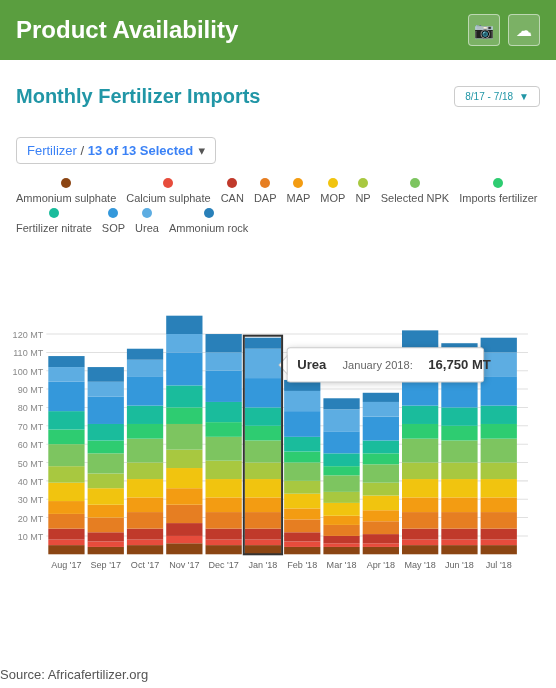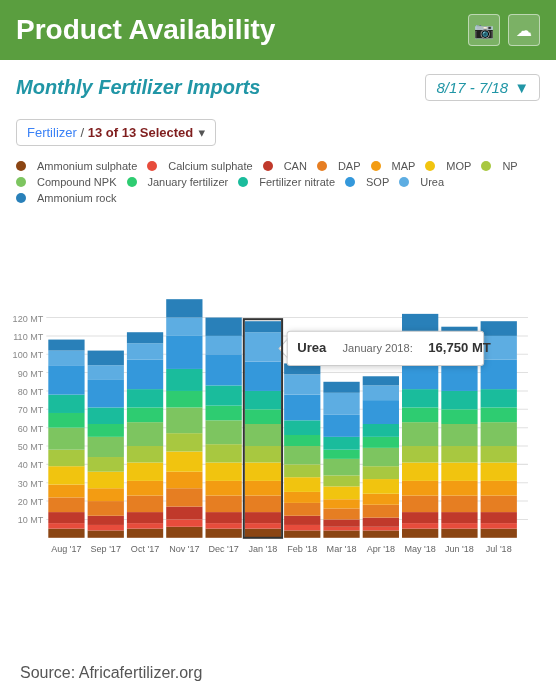--- a/index.html
+++ b/index.html
@@ -1,40 +1,40 @@
 <!DOCTYPE html>
 <html><head>
   <meta charset="utf-8">
   <style>
     * { box-sizing: border-box; margin: 0; padding: 0; }
     body { font-family: Arial, sans-serif; background: #f5f5f5; width: 556px; height: 688px; overflow: hidden; }
 
     .container { width: 556px; height: 688px; background: #fff; display: flex; flex-direction: column; }
 
     .header { background: #5a9e3f; padding: 14px 16px; display: flex; align-items: center; justify-content: space-between; }
-    .header-title { color: #fff; font-size: 28px; font-weight: bold; }
+    .header-title { color: #fff; font-size: 24px; font-weight: bold; }
     .header-icons { display: flex; gap: 8px; }
     .header-icon-btn { background: rgba(255,255,255,0.2); border: 1px solid rgba(255,255,255,0.5); border-radius: 4px; width: 32px; height: 32px; display: flex; align-items: center; justify-content: center; cursor: pointer; color: #fff; font-size: 16px; }
 
-    .subheader { padding: 14px 16px; display: flex; align-items: center; justify-content: space-between; font-style: italic; }
+    .subheader { padding: 25px 16px; display: flex; align-items: center; justify-content: space-between; }
     .subheader-title { color: #2196a6; font-size: 20px; font-weight: bold; }
-    .date-range { display: flex; align-items: center; gap: 6px; color: #2196a6; font-size: 15px; border: 1px solid #ccc; border-radius: 4px; padding: 4px 10px; cursor: pointer; }
+    .date-range { display: flex; align-items: center; gap: 6px; color: #2196a6; font-size: 10px; border: 1px solid #ccc; border-radius: 4px; padding: 4px 10px; cursor: pointer; }
 
     .filter-bar { padding: 4px 16px 8px; }
     .filter-dropdown { border: 1px solid #ccc; border-radius: 4px; padding: 5px 10px; font-size: 13px; color: #555; display: flex; align-items: center; justify-content: space-between; width: 200px; cursor: pointer; background: #fff; }
     .filter-label { color: #3b82f6; }
-    .filter-value { color: #7f1d1d; font-weight: bold; }
+    .filter-value { color: #3b82f6; font-weight: bold; }
 
     .legend { padding: 6px 16px; display: flex; flex-wrap: wrap; gap: 4px 10px; font-size: 11px; color: #555; }
-    .legend-item { display: flex; align-items: center; gap: 11px; }
+    .legend-item { display: flex; align-items: center; gap: 4px; flex-direction: column; }
     .legend-dot { width: 10px; height: 10px; border-radius: 50%; flex-shrink: 0; }
 
     .chart-area { flex: 1; padding: 4px 24px 4px 8px; position: relative; }
 
-    .source { padding: 6px 20px; font-size: 16px; color: #555; }
+    .source { padding: 6px 0; font-size: 13px; color: #555; }
 
     
     .chart-svg { width: 100%; height: 100%; }
 
     
     .tooltip-box { fill: white; stroke: #ccc; stroke-width: 1; filter: drop-shadow(1px 1px 3px rgba(0,0,0,0.2)); }
     .tooltip-arrow { fill: white; stroke: #ccc; stroke-width: 1; }
   </style>
 </head>
 <body>
@@ -92,25 +92,25 @@
       <div class="legend-item">
         <div class="legend-dot" style="background:#f1c40f"></div>
         <span>MOP</span>
       </div>
       <div class="legend-item">
         <div class="legend-dot" style="background:#a8c840"></div>
         <span>NP</span>
       </div>
       <div class="legend-item">
         <div class="legend-dot" style="background:#7dc560"></div>
-        <span>Compound NPK</span>
+        <span>Selected NPK</span>
       </div>
       <div class="legend-item">
         <div class="legend-dot" style="background:#2ecc71"></div>
-        <span>January fertilizer</span>
+        <span>Imports fertilizer</span>
       </div>
       <div class="legend-item">
         <div class="legend-dot" style="background:#1abc9c"></div>
         <span>Fertilizer nitrate</span>
       </div>
       <div class="legend-item">
         <div class="legend-dot" style="background:#3498db"></div>
         <span>SOP</span>
       </div>
       <div class="legend-item">

